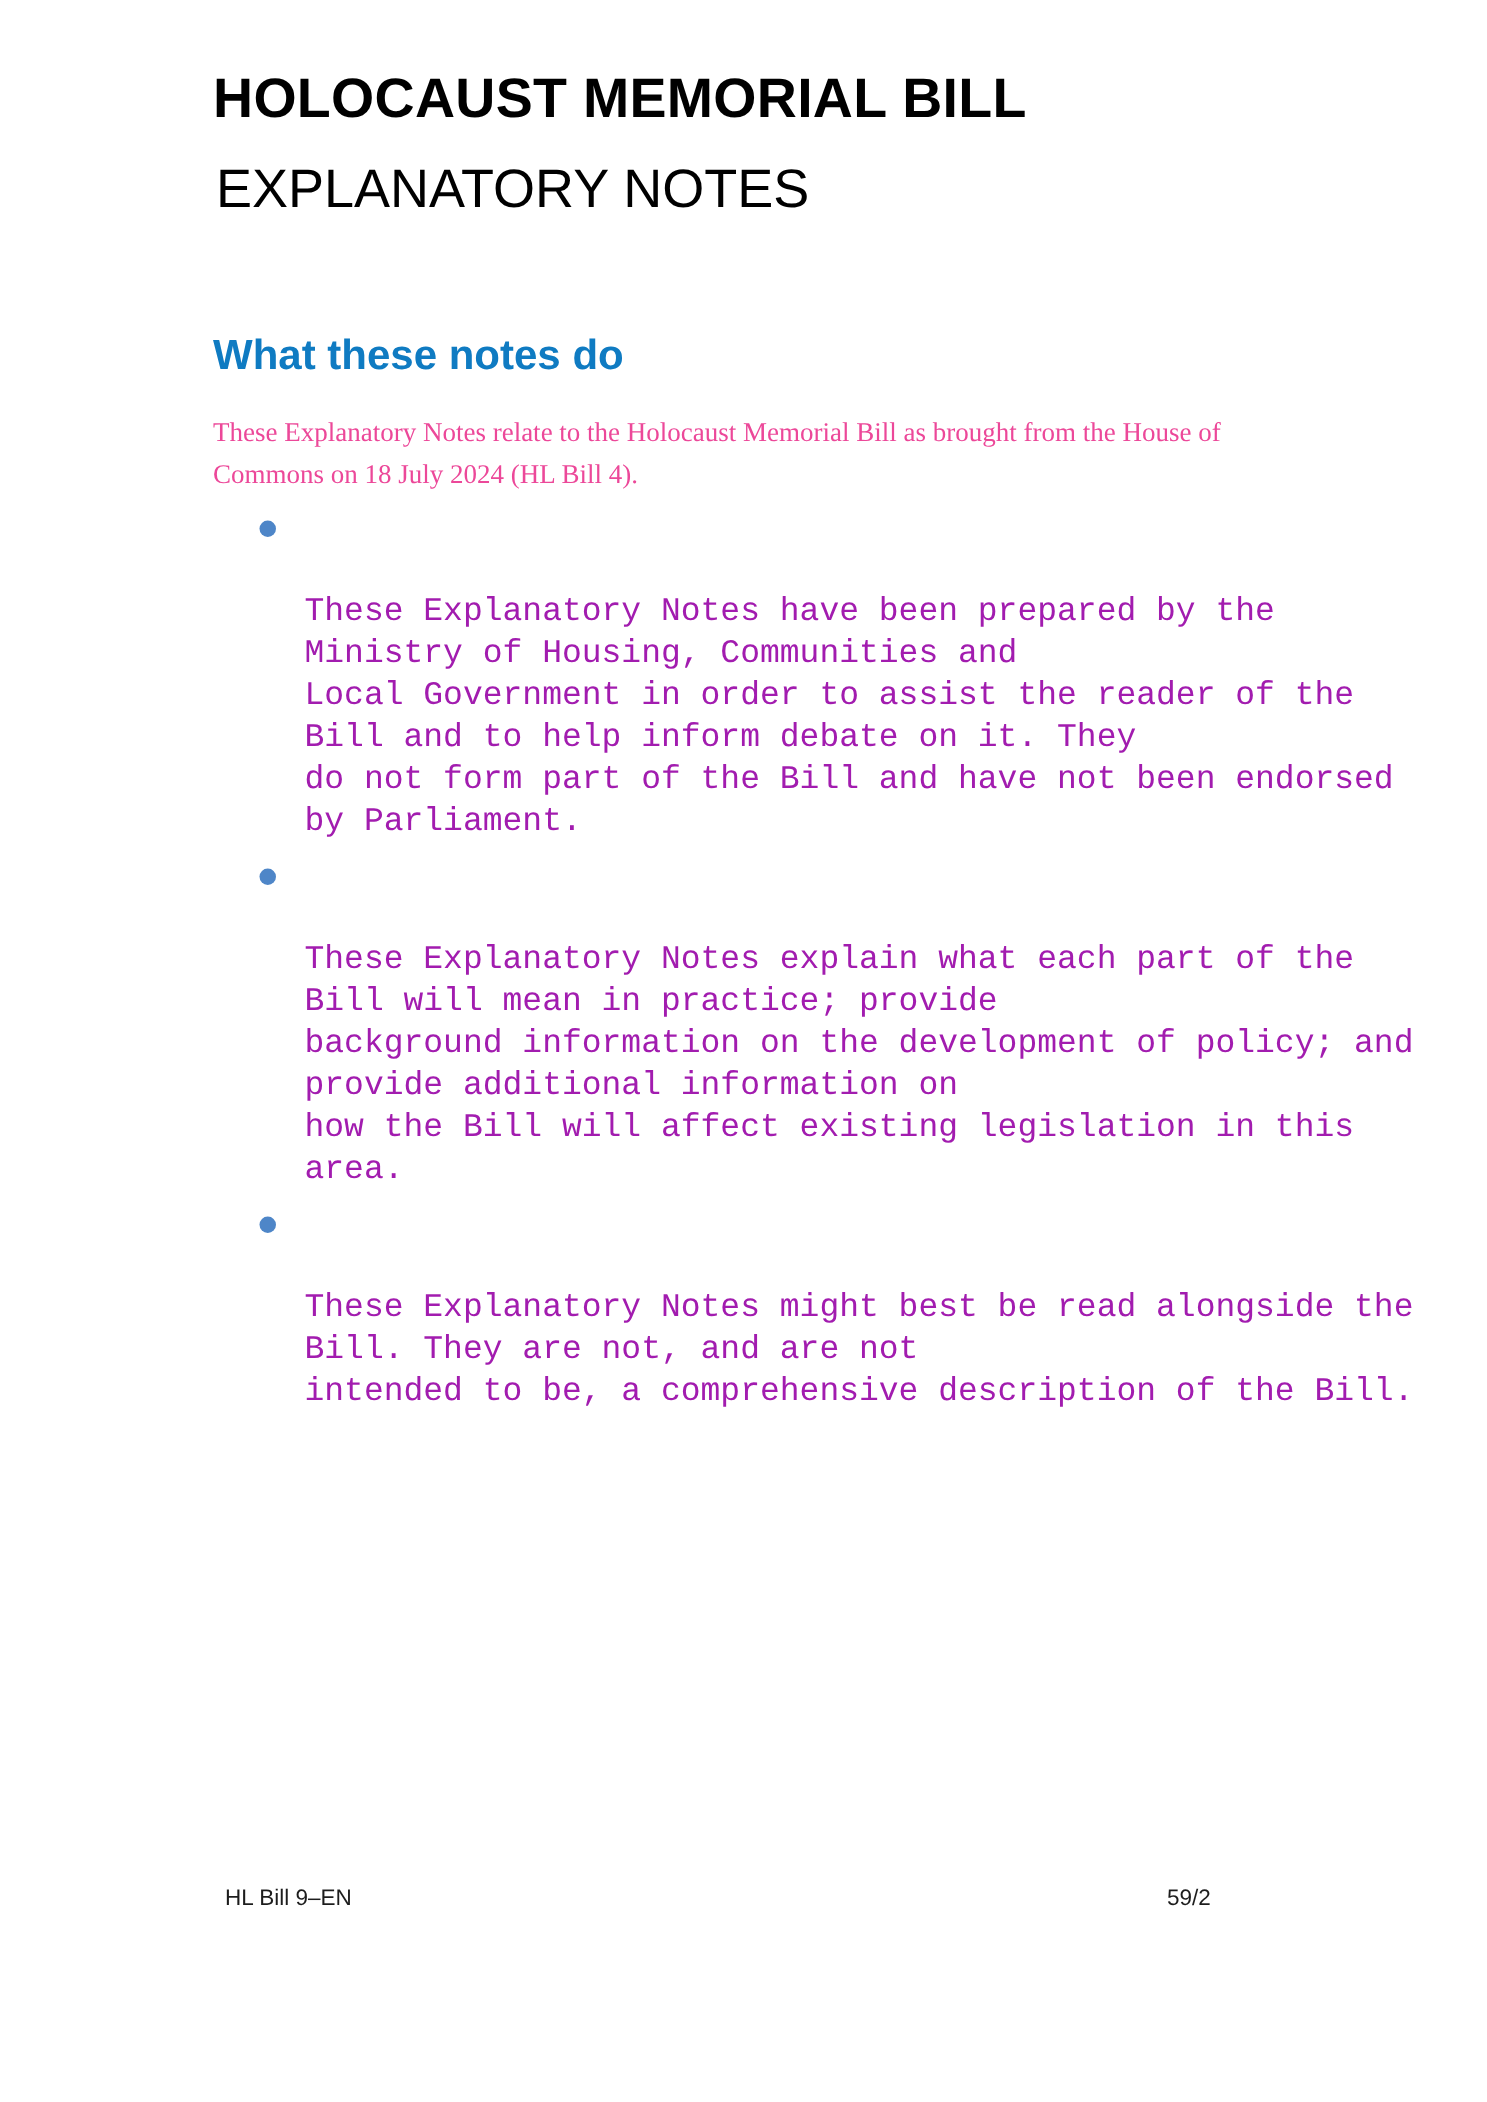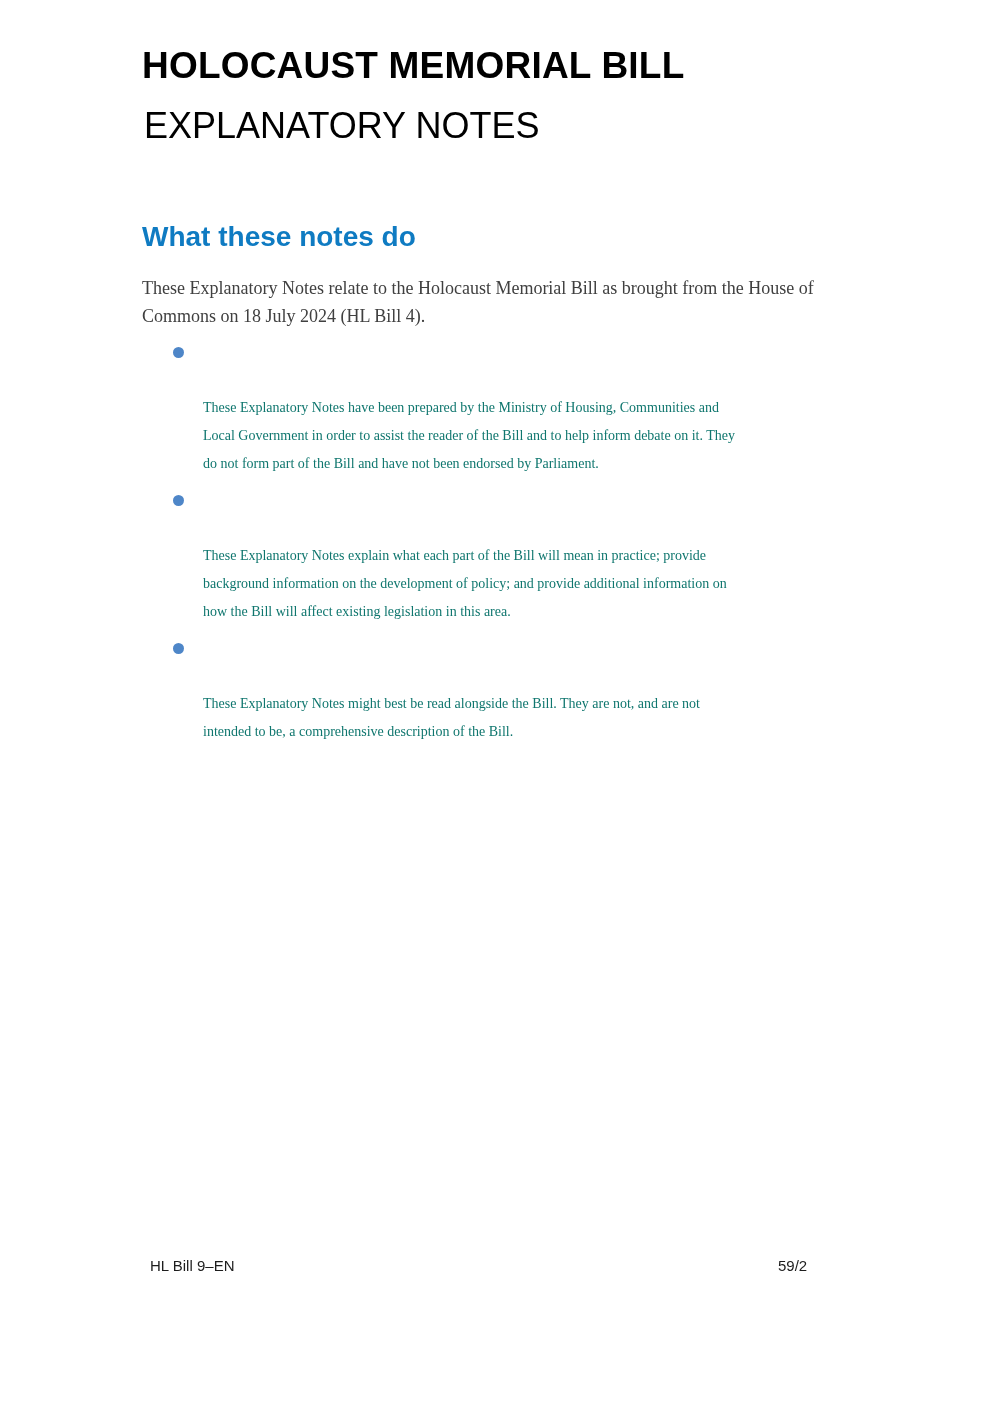--- a/index.html
+++ b/index.html
@@ -46,36 +46,37 @@
     white-space: nowrap;
     text-align: right;
   }
   .intro {
     position: absolute; left: 142px; top: 274px;
     margin: 0;
     width: 800px;
     font-size: 18px;
     line-height: 28px;
     white-space: pre-line;
-    color: #404040;
+    color: #ec4899;
   }
   .bullets {
     position: absolute; left: 142px; top: 338px;
     margin: 0; padding: 0;
     list-style: none;
     width: 810px;
   }
   .bullets li {
     position: relative;
     padding-left: 61px;
     margin: 0 0 8px 0;
-    font-size: 14px;
+    font-size: 22px;
     line-height: 28px;
     white-space: pre-line;
-    color: #0f766e;
+    color: #a21caf;
+    font-family: Liberation Mono, monospace;
   }
   .bullets .dot {
     position: absolute;
     left: 31px; top: 9px;
     width: 11px; height: 11px;
     border-radius: 50%;
     background: #4e86c8;
   }
   .footer-left {
     position: absolute; left: 150px; top: 1257px;

